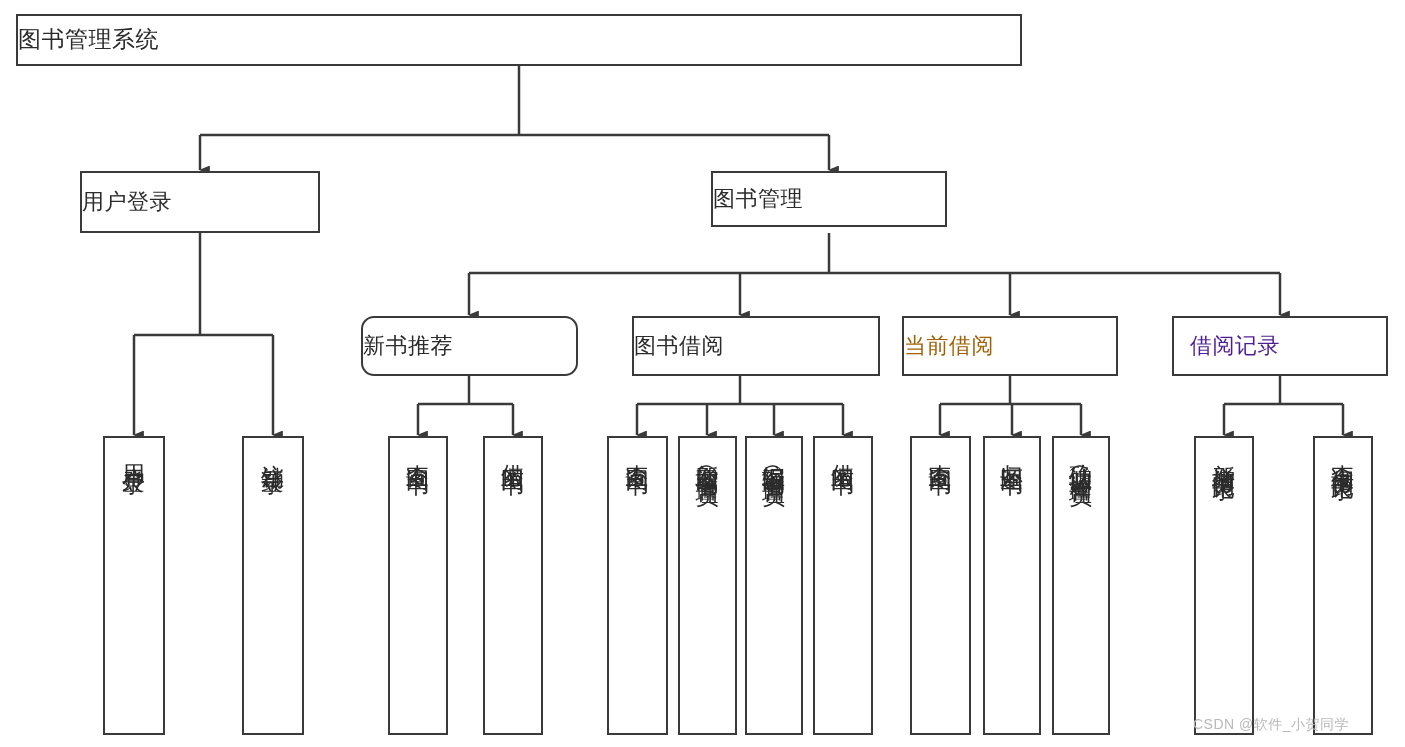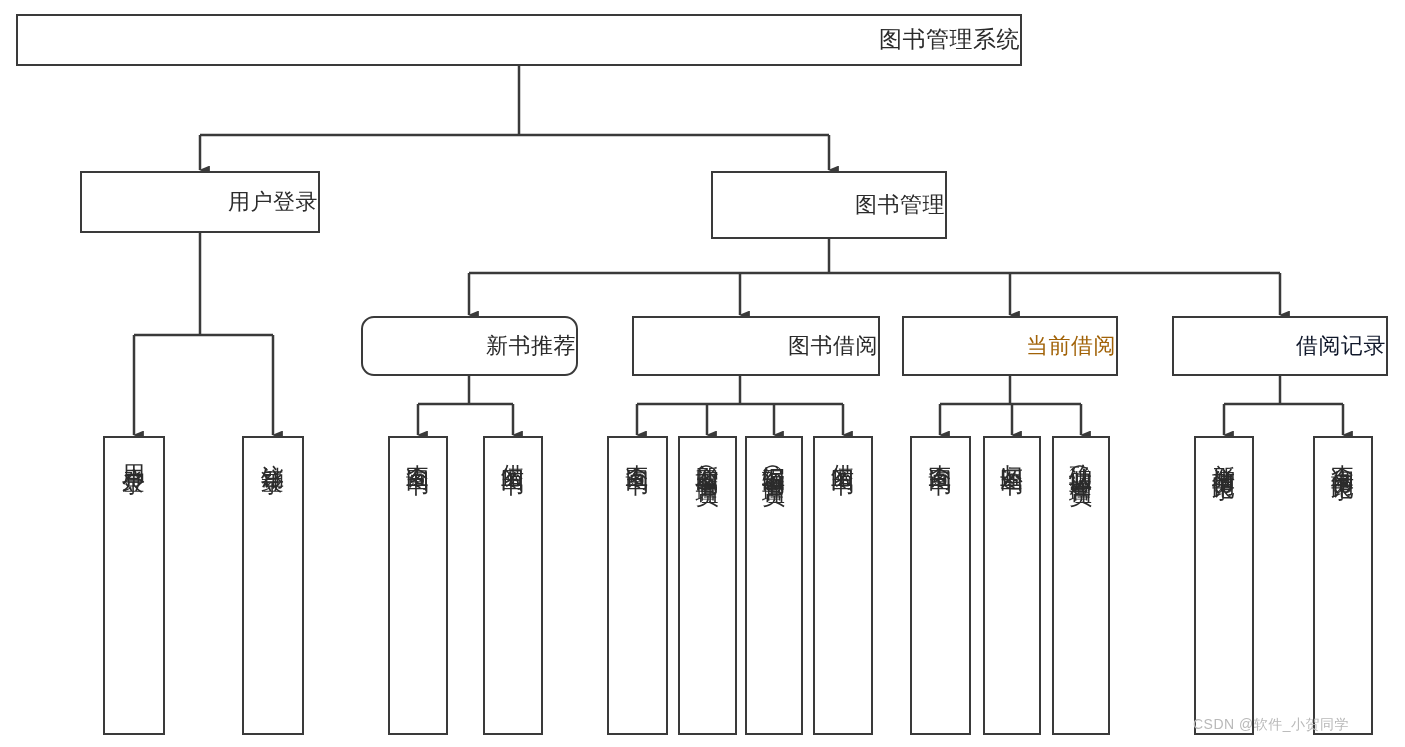--- a/index.html
+++ b/index.html
@@ -26,21 +26,21 @@
     height: 747px;
     pointer-events: none;
   }
   .node {
     position: absolute;
     box-sizing: border-box;
     background: #ffffff;
     border: 2.5px solid #3a3a3a;
     display: flex;
     align-items: center;
-    justify-content: flex-end;
+    justify-content: flex-start;
     overflow: hidden;
   }
   .node.root {
     border-width: 2.5px;
   }
   .node-label {
     color: #2b2b2b;
     text-align: center;
     line-height: 1.18;
     letter-spacing: 0.5px;
@@ -118,34 +118,34 @@
       <line x1="1224" y1="404" x2="1224" y2="435" stroke="#3a3a3a" stroke-width="2.5" stroke-linecap="butt" marker-end="url(#arrowhead)"></line>
       <line x1="1343" y1="404" x2="1343" y2="435" stroke="#3a3a3a" stroke-width="2.5" stroke-linecap="butt" marker-end="url(#arrowhead)"></line>
     </svg>
   <div id="node-layer">
       <div class="node horizontal root" style="left: 16px; top: 14px; width: 1006px; height: 52px; border-color: rgb(58, 58, 58);">
         <span class="node-label" style="color: rgb(43, 43, 43);">图书管理系统</span>
       </div>
       <div class="node horizontal" style="left: 80px; top: 171px; width: 240px; height: 62px; border-color: rgb(58, 58, 58);">
         <span class="node-label" style="color: rgb(43, 43, 43);">用户登录</span>
       </div>
-      <div class="node horizontal" style="left: 711px; top: 171px; width: 236px; height: 68px; border-color: rgb(58, 58, 58);">
+      <div class="node horizontal" style="left: 711px; top: 171px; width: 236px; height: 56px; border-color: rgb(58, 58, 58);">
         <span class="node-label" style="color: rgb(43, 43, 43);">图书管理</span>
       </div>
       <div class="node horizontal" style="left: 361px; top: 316px; width: 217px; height: 60px; border-color: rgb(58, 58, 58); border-radius: 13px;">
         <span class="node-label" style="color: rgb(43, 43, 43);">新书推荐</span>
       </div>
       <div class="node horizontal" style="left: 632px; top: 316px; width: 248px; height: 60px; border-color: rgb(58, 58, 58);">
         <span class="node-label" style="color: rgb(43, 43, 43);">图书借阅</span>
       </div>
       <div class="node horizontal" style="left: 902px; top: 316px; width: 216px; height: 60px; border-color: rgb(58, 58, 58);">
         <span class="node-label" style="color: #a16207;">当前借阅</span>
       </div>
       <div class="node horizontal" style="left: 1172px; top: 316px; width: 216px; height: 60px; border-color: rgb(58, 58, 58);">
-        <span class="node-label" style="color: #0f172a;">借阅记录</span>
+        <span class="node-label" style="color: #4c1d95; margin-left: 16px;">借阅记录</span>
       </div>
       <div class="node vertical" style="left: 103px; top: 436px; width: 62px; height: 299px; border-color: rgb(58, 58, 58);">
         <span class="node-label" style="color: rgb(43, 43, 43);">用户登录</span>
       </div>
       <div class="node vertical" style="left: 242px; top: 436px; width: 62px; height: 299px; border-color: rgb(58, 58, 58);">
         <span class="node-label" style="color: rgb(43, 43, 43);">注销登录</span>
       </div>
       <div class="node vertical" style="left: 388px; top: 436px; width: 60px; height: 299px; border-color: rgb(58, 58, 58);">
         <span class="node-label" style="color: rgb(43, 43, 43);">查询图书</span>
       </div>

